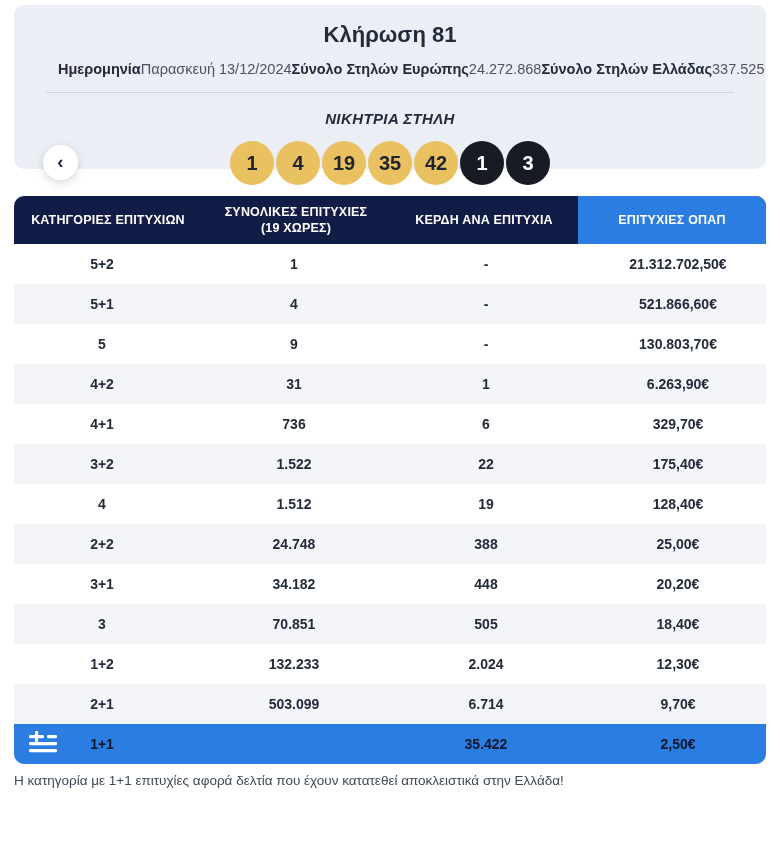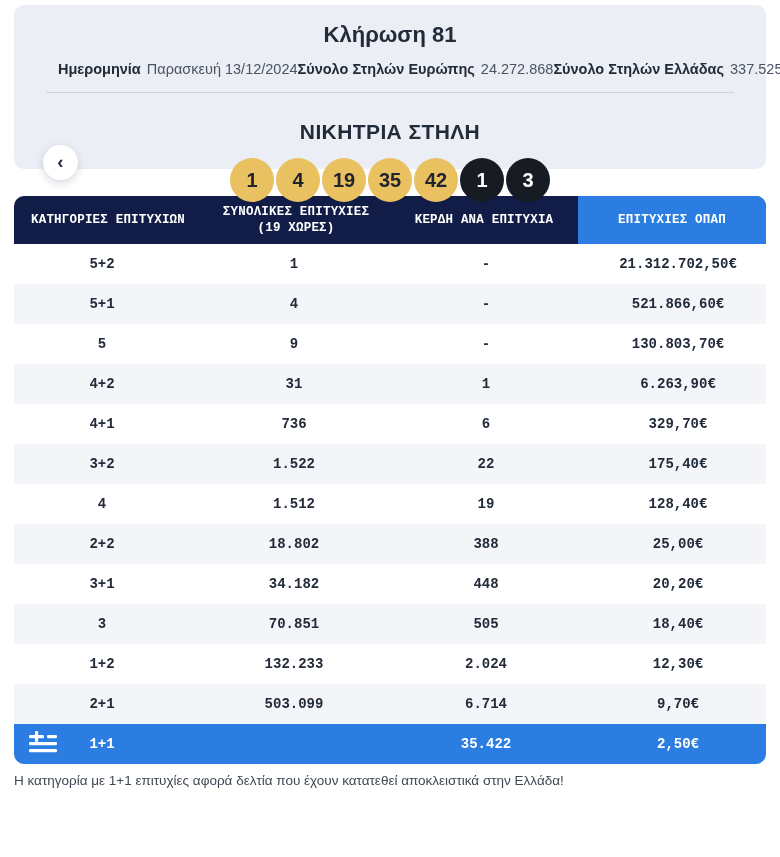--- a/index.html
+++ b/index.html
@@ -17,51 +17,51 @@
   html,body{width:780px;height:857px;overflow:hidden;background:#ffffff;
     font-family:"Liberation Sans", sans-serif;color:var(--text-dark);}
 
   
   .draw-card{position:relative;margin:5px 14px 0;height:164px;
     background:var(--card-bg);border-radius:10px;}
   .draw-title{padding-top:17px;text-align:center;font-size:22px;font-weight:700;
     color:var(--text-dark);}
   .draw-stats{display:flex;justify-content:space-between;align-items:baseline;
     padding:13px 44px 0;font-size:14.5px;white-space:nowrap;}
-  .stat{display:flex;gap:6px;align-items:flex-start;}
+  .stat{display:flex;align-items:flex-start;}
   .stat .lbl{font-weight:700;color:var(--text-dark);}
   .stat .val{font-weight:400;color:var(--text-muted);}
   .divider{margin:15px 32px 0;border:none;border-top:1px solid var(--divider);height:0;}
-  .winning-title{margin-top:27px;text-align:center;font-size:21px;font-weight:700;
-    letter-spacing:.4px;color:var(--text-dark);}
+  .winning-title{margin-top:17px;text-align:center;font-size:15px;font-weight:700;
+    letter-spacing:.4px;color:var(--text-dark);font-style:italic;}
   .balls{display:flex;justify-content:center;gap:2px;margin-top:14px;}
   .ball{width:44px;height:44px;border-radius:50%;display:flex;align-items:center;
     justify-content:center;font-size:20px;font-weight:700;}
   .ball.main{background:var(--ball-gold);color:#20242e;}
   .ball.bonus{background:var(--ball-dark);color:#ffffff;}
   .prev-btn{position:absolute;left:29px;top:140px;width:35px;height:35px;border:none;
     border-radius:50%;background:#ffffff;box-shadow:0 3px 8px rgba(30,40,70,.18);
     display:flex;align-items:center;justify-content:center;cursor:pointer;
     font-size:19px;line-height:1;color:var(--text-dark);font-weight:700;padding-bottom:2px;}
 
   
-  .results-table{margin:27px 14px 8px;font-family:Liberation Mono, monospace;}
+  .results-table{margin:27px 14px 8px;}
   .thead{display:grid;grid-template-columns:repeat(4,1fr);height:48px;
     background:var(--navy);border-radius:10px 10px 0 0;overflow:hidden;}
   .th{display:flex;flex-direction:column;align-items:center;justify-content:center;
     color:#ffffff;font-size:12.5px;font-weight:700;text-align:center;line-height:1.3;
     letter-spacing:.2px;}
   .th.opap{background:var(--accent-blue);}
   .trow{display:grid;grid-template-columns:repeat(4,1fr);height:40px;background:#ffffff;gap:16px;}
   .trow:nth-child(even){background:var(--row-alt);}
   .cell{display:flex;align-items:center;justify-content:center;font-size:14px;
     font-weight:700;color:var(--text-dark);}
   .trow.highlight{background:var(--accent-blue);border-radius:0 0 10px 10px;
     position:relative;}
-  .trow.highlight .cell{color:#ffffff;}
+  .trow.highlight .cell{color:#0f172a;}
   .flag-icon{position:absolute;left:13px;top:50%;transform:translateY(-50%);
     width:32px;height:26px;display:block;}
 
   
   .footnote{margin:9px 14px 4px;font-size:13.5px;color:#3f4856;}
 </style>
 </head>
 <body>
 
 <section class="draw-card">
@@ -156,21 +156,21 @@
       <div class="cell">175,40€</div>
     </div>
     <div class="trow">
       <div class="cell">4</div>
       <div class="cell">1.512</div>
       <div class="cell">19</div>
       <div class="cell">128,40€</div>
     </div>
     <div class="trow">
       <div class="cell">2+2</div>
-      <div class="cell">18.802</div>
+      <div class="cell">24.748</div>
       <div class="cell">388</div>
       <div class="cell">25,00€</div>
     </div>
     <div class="trow">
       <div class="cell">3+1</div>
       <div class="cell">34.182</div>
       <div class="cell">448</div>
       <div class="cell">20,20€</div>
     </div>
     <div class="trow">

